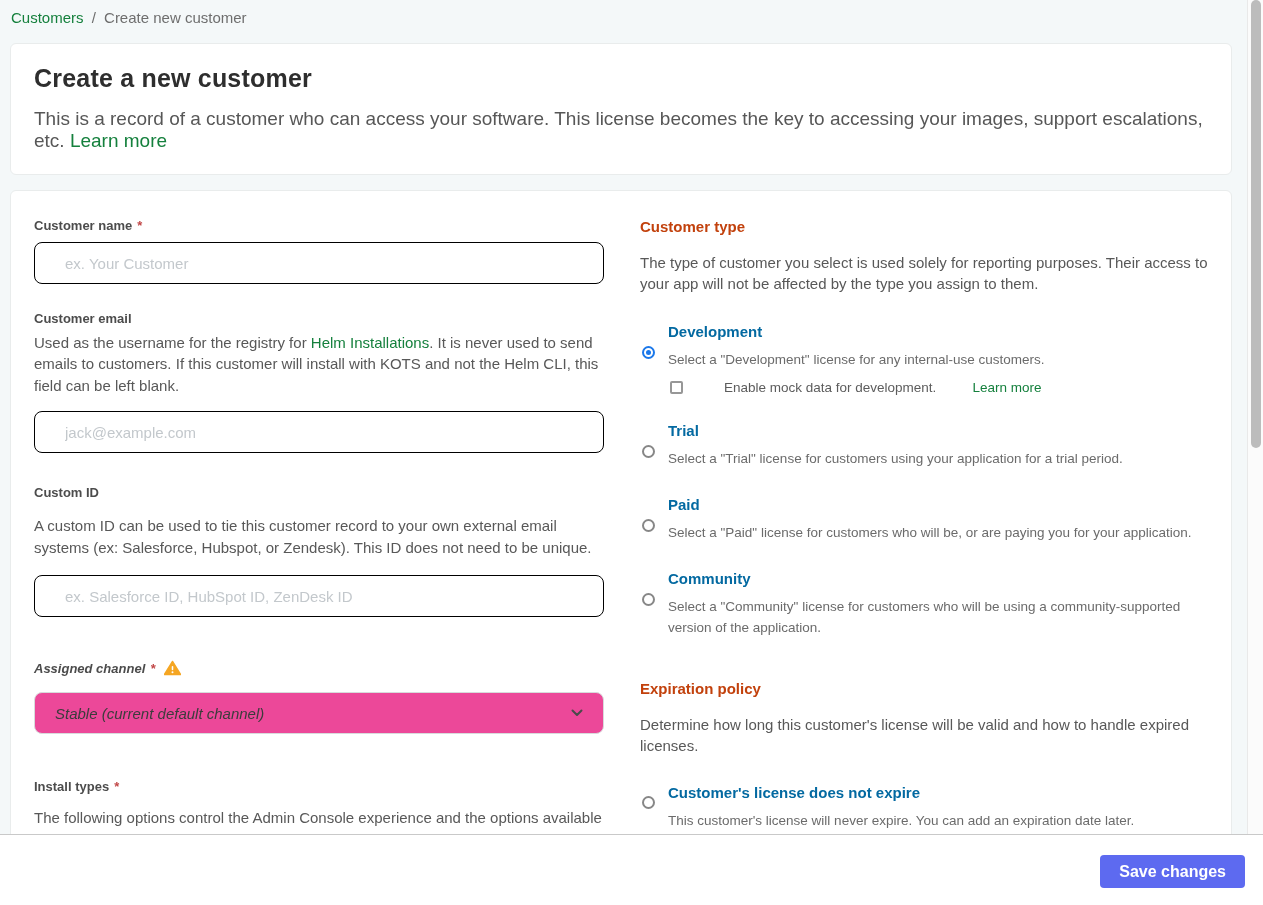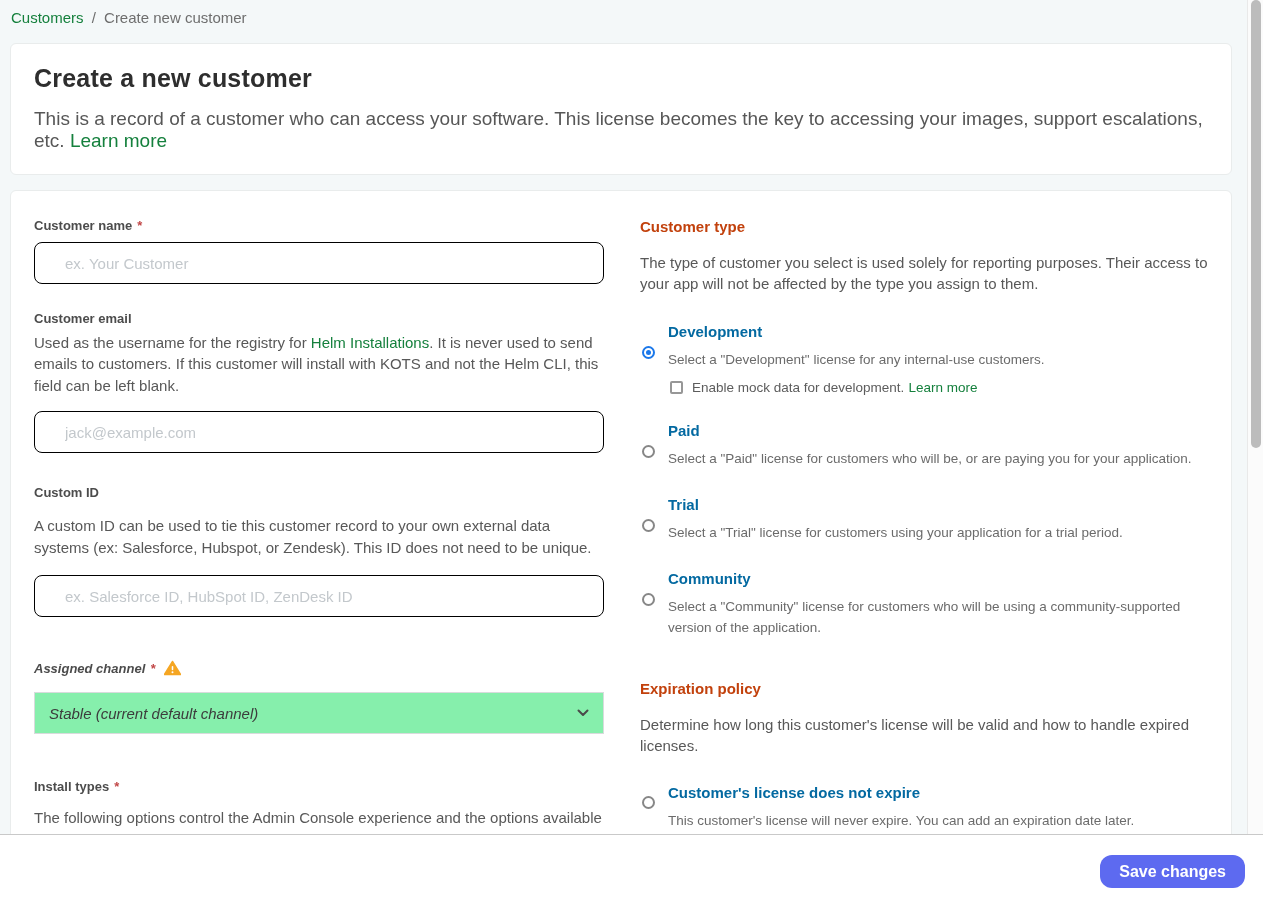--- a/index.html
+++ b/index.html
@@ -44,55 +44,55 @@
   .fld-name  { margin-bottom:27px; }
   .fld-email .help { margin-top:6px; }
   .fld-email .text-input { margin-top:15px; }
   .fld-email { margin-bottom:26px; }
   .fld-custom .help { margin-top:15px; }
   .fld-custom .text-input { margin-top:17px; }
   .fld-custom { margin-bottom:43px;margin-top:32px; }
   .fld-channel { margin-bottom:45px;font-style:italic; }
 
   .select {
-    margin-top:16px; height:42px; border:1px solid #d8dbdc; border-radius:0;
+    margin-top:16px; height:42px; border:1px solid #d8dbdc; border-radius:8px;
     display:flex; align-items:center; justify-content:space-between;
-    padding:0 14px; font-size:15px; color:#3c3c3c; background:#86efac; cursor:pointer;
+    padding:0 20px; font-size:15px; color:#3c3c3c; background:#ec4899; cursor:pointer;
   }
   .fld-install .help { margin-top:13px; }
 
   .section-heading { font-size:15px; font-weight:700; color:#c2410c; }
   .section-desc { font-size:15px; color:#585858; line-height:1.42; margin-top:17px; }
   .options { margin-top:28px; }
 
   .option { position:relative; padding-left:28px; margin-bottom:27px; }
   .option-title { font-size:15px; font-weight:600; color:#0369a1; margin-bottom:10px; }
   .option-desc { font-size:13.5px; color:#6b6b6b; line-height:1.5; }
 
   .radio {
     position:absolute; left:2px; width:13px; height:13px;
     border:2px solid #878787; border-radius:50%; background:#fff; cursor:pointer;
   }
   .ct-option .radio { top:23px; }
   .exp-option .radio { top:12px; }
   .radio.selected { border-color:#1b78ea; }
   .radio.selected::after { content:""; position:absolute; inset:2px; background:#1b78ea; border-radius:50%; }
 
-  .checkbox-row { margin-top:10px; padding-left:2px; display:flex; align-items:center; font-size:13.5px; color:#5c5c5c; }
+  .checkbox-row { margin-top:10px; padding-left:2px; display:flex; align-items:center; font-size:13.5px; color:#5c5c5c;gap:32px; }
   .checkbox { width:13px; height:13px; border:2px solid #979797; border-radius:2px; background:#fff; margin-right:9px; flex:none; cursor:pointer; }
 
   .expiration { margin-top:42px; }
 
   .footer-bar {
     position:absolute; left:0; right:0; bottom:0; height:71px;
     background:#fff; border-top:1px solid #c9c9c9; z-index:10;
   }
   .save-btn {
     position:absolute; right:18px; top:20px; height:33px;
-    background:#5d6af0; color:#fff; border:none; border-radius:12px;
+    background:#5d6af0; color:#fff; border:none; border-radius:4px;
     font-family:"Liberation Sans", sans-serif; font-size:16px; font-weight:700;
     padding:0 19px; cursor:pointer;
   }
 
   .scrollbar { position:absolute; top:0; right:0; width:16px; height:834px; background:#fbfbfb; border-left:1px solid #e9e9e9; z-index:5; }
   .scroll-thumb { position:absolute; top:0; left:3px; width:10px; height:448px; background:#bcbcbc; border-radius:6px; }
 </style>
 </head>
 <body>
 
@@ -127,21 +127,21 @@
         <span>Customer email</span>
       </div>
       <p class="help"><span>Used as the username for the registry for </span><a class="link">Helm Installations</a><span>. It is never used to send emails to customers. If this customer will install with KOTS and not the Helm CLI, this field can be left blank.</span></p>
       <input class="text-input" type="text" placeholder="jack@example.com" style="">
     </div>
 
     <div class="fld-custom">
       <div class="field-label">
         <span>Custom ID</span>
       </div>
-      <p class="help">A custom ID can be used to tie this customer record to your own external data systems (ex: Salesforce, Hubspot, or Zendesk). This ID does not need to be unique.</p>
+      <p class="help">A custom ID can be used to tie this customer record to your own external email systems (ex: Salesforce, Hubspot, or Zendesk). This ID does not need to be unique.</p>
       <input class="text-input" type="text" placeholder="ex. Salesforce ID, HubSpot ID, ZenDesk ID" style="">
     </div>
 
     <div class="fld-channel">
       <div class="field-label">
         <span>Assigned channel</span>
         <span class="req">*</span>
         <span class="warn-icon">
           <svg width="17" height="16" viewBox="0 0 24 22">
             <path d="M12 2 L23 20 H1 Z" fill="#f5a623" stroke="#f5a623" stroke-width="2.5" stroke-linejoin="round"></path>
@@ -185,28 +185,28 @@
           <div class="option-desc">Select a "Development" license for any internal-use customers.</div>
           <div class="checkbox-row">
             <span class="checkbox"></span>
             <span>Enable mock data for development. </span>
             <a class="link" style="margin-left:4px;">Learn more</a>
           </div>
         </div>
 
         <div class="option ct-option">
           <span class="radio"></span>
+          <div class="option-title">Trial</div>
+          <div class="option-desc">Select a "Trial" license for customers using your application for a trial period.</div>
+        </div>
+
+        <div class="option ct-option">
+          <span class="radio"></span>
           <div class="option-title">Paid</div>
           <div class="option-desc">Select a "Paid" license for customers who will be, or are paying you for your application.</div>
-        </div>
-
-        <div class="option ct-option">
-          <span class="radio"></span>
-          <div class="option-title">Trial</div>
-          <div class="option-desc">Select a "Trial" license for customers using your application for a trial period.</div>
         </div>
 
         <div class="option ct-option">
           <span class="radio"></span>
           <div class="option-title">Community</div>
           <div class="option-desc">Select a "Community" license for customers who will be using a community-supported version of the application.</div>
         </div>
 
       </div>
     </div>

